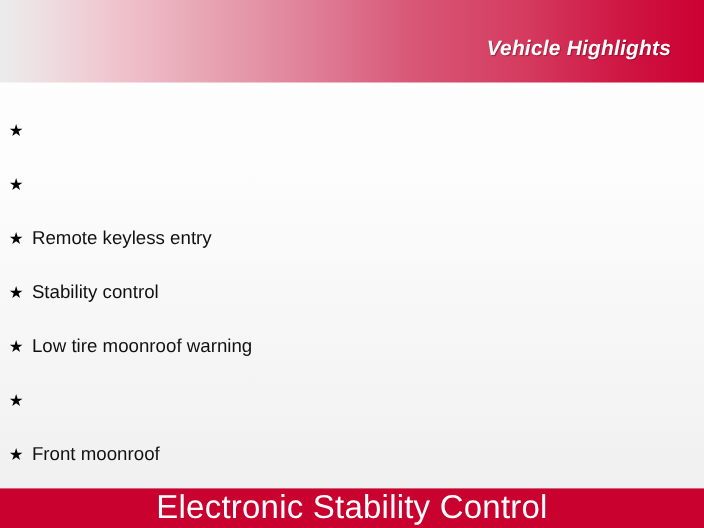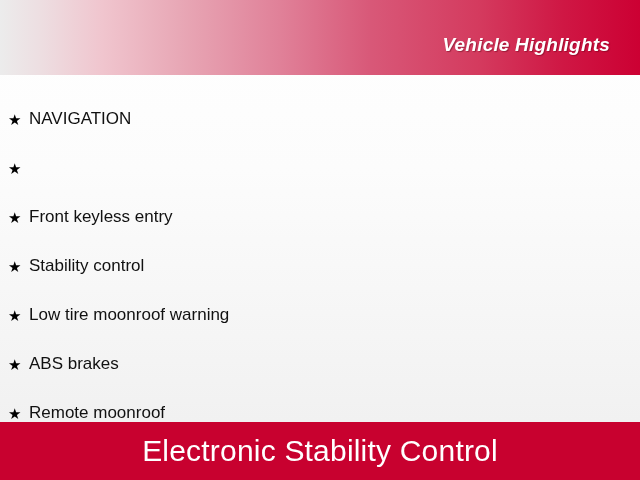--- a/index.html
+++ b/index.html
@@ -90,21 +90,21 @@
     line-height: 1.1;
     white-space: nowrap;
   }
 
   
   .footer {
     position: absolute;
     left: 0;
     bottom: 0;
     width: 640px;
-    height: 58px;
+    height: 36px;
     background: #c8012f;
     display: flex;
     align-items: center;
     justify-content: center;
   }
   .footer-title {
     color: #ffffff;
     font-size: 30px;
     font-weight: normal;
     letter-spacing: 0.2px;
@@ -116,44 +116,42 @@
 
 <div class="slide">
 
   <div class="header">
     <div class="header-title">Vehicle Highlights</div>
   </div>
 
   <ul class="features">
     <li class="feature-item">
       <span class="bullet-star">★</span>
-      <span class="feature-label">NAVIGATION</span>
     </li>
     <li class="feature-item">
       <span class="bullet-star">★</span>
     </li>
     <li class="feature-item">
       <span class="bullet-star">★</span>
-      <span class="feature-label">Front keyless entry</span>
+      <span class="feature-label">Remote keyless entry</span>
     </li>
     <li class="feature-item">
       <span class="bullet-star">★</span>
       <span class="feature-label">Stability control</span>
     </li>
     <li class="feature-item">
       <span class="bullet-star">★</span>
       <span class="feature-label">Low tire moonroof warning</span>
     </li>
     <li class="feature-item">
       <span class="bullet-star">★</span>
-      <span class="feature-label">ABS brakes</span>
     </li>
     <li class="feature-item">
       <span class="bullet-star">★</span>
-      <span class="feature-label">Remote moonroof</span>
+      <span class="feature-label">Front moonroof</span>
     </li>
   </ul>
 
   <div class="footer">
     <div class="footer-title">Electronic Stability Control</div>
   </div>
 
 </div>
 
 </body></html>

